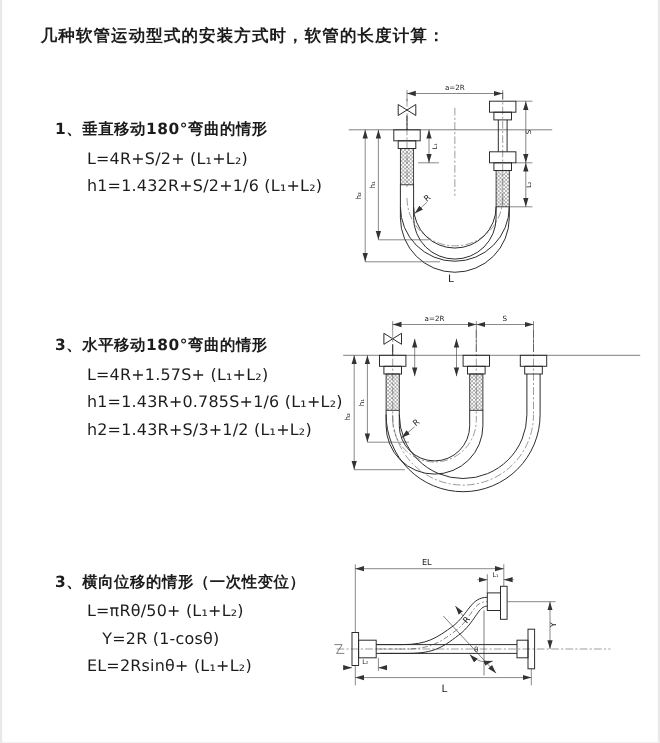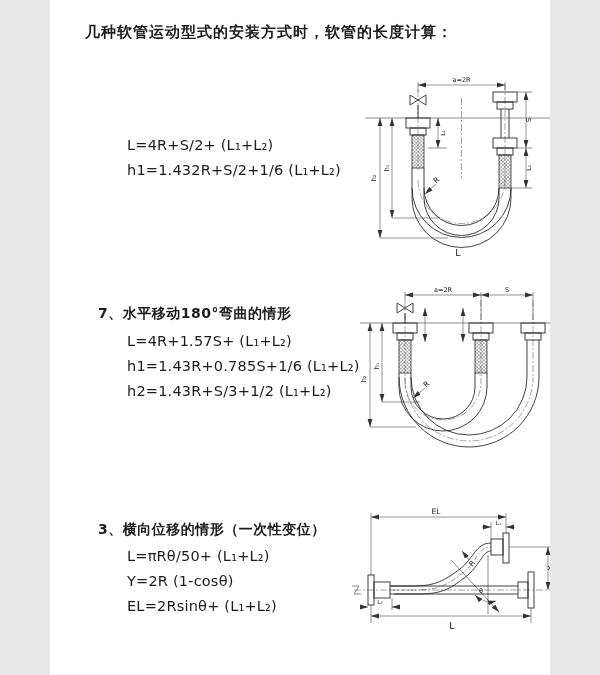--- a/index.html
+++ b/index.html
@@ -1,17 +1,17 @@
 <!DOCTYPE html>
 <html><head>
 <meta charset="utf-8">
 <style>
   html,body{margin:0;padding:0;background:#e8e8e8;}
   .page{
-    position:relative;width:500px;height:675px;background:#ffffff;
+    position:relative;width:596px;height:675px;background:#ffffff;
     font-family:"DejaVu Sans","Liberation Sans",sans-serif;color:#1c1c1c;
     overflow:hidden;margin:0 auto;
   }
   .doc-title{
     position:absolute;left:35px;top:23px;font-size:15px;font-weight:600;
     letter-spacing:1px;white-space:nowrap;
   }
   .sec-heading{
     position:absolute;font-size:14px;font-weight:600;letter-spacing:.5px;white-space:nowrap;
   }
@@ -31,31 +31,32 @@
   svg text.t7{font-size:7.5px;}
   svg text.t9{font-size:9.5px;}
 </style>
 </head>
 <body>
 
 <div class="page">
 
   <div class="doc-title">几种软管运动型式的安装方式时，软管的长度计算：</div>
 
+  <div class="sec-heading" style="left:48px;top:109px">1、垂直移动180°弯曲的情形</div>
   <div class="formula" style="left:77px;top:137px">L=4R+S/2+ (L₁+L₂)</div>
   <div class="formula" style="left:77px;top:162px">h1=1.432R+S/2+1/6 (L₁+L₂)</div>
 
-  <div class="sec-heading" style="left:48px;top:305px">7、水平移动180°弯曲的情形</div>
+  <div class="sec-heading" style="left:48px;top:305px">3、水平移动180°弯曲的情形</div>
   <div class="formula" style="left:77px;top:333px">L=4R+1.57S+ (L₁+L₂)</div>
   <div class="formula" style="left:77px;top:358px">h1=1.43R+0.785S+1/6 (L₁+L₂)</div>
   <div class="formula" style="left:77px;top:383px">h2=1.43R+S/3+1/2 (L₁+L₂)</div>
 
   <div class="sec-heading" style="left:48px;top:521px">3、横向位移的情形（一次性变位）</div>
   <div class="formula" style="left:77px;top:548px">L=πRθ/50+ (L₁+L₂)</div>
-  <div class="formula" style="left:77px;top:573px">Y=2R (1-cosθ)</div>
+  <div class="formula" style="left:91px;top:573px">Y=2R (1-cosθ)</div>
   <div class="formula" style="left:77px;top:598px">EL=2Rsinθ+ (L₁+L₂)</div>
 
   <svg class="diagram" style="left:300px;top:70px" width="280" height="195" viewBox="0 0 280 195">
     <defs>
       <marker id="d1a" markerUnits="userSpaceOnUse" markerWidth="9" markerHeight="8" refX="8" refY="4" orient="auto-start-reverse">
         <path d="M0,1.6 L8,4 L0,6.4 Z" fill="#333"></path>
       </marker>
       <pattern id="d1h" width="3.4" height="3.4" patternUnits="userSpaceOnUse">
         <path d="M0,0 L3.4,3.4 M3.4,0 L0,3.4" stroke="#6a6a6a" stroke-width="0.5"></path>
       </pattern>

